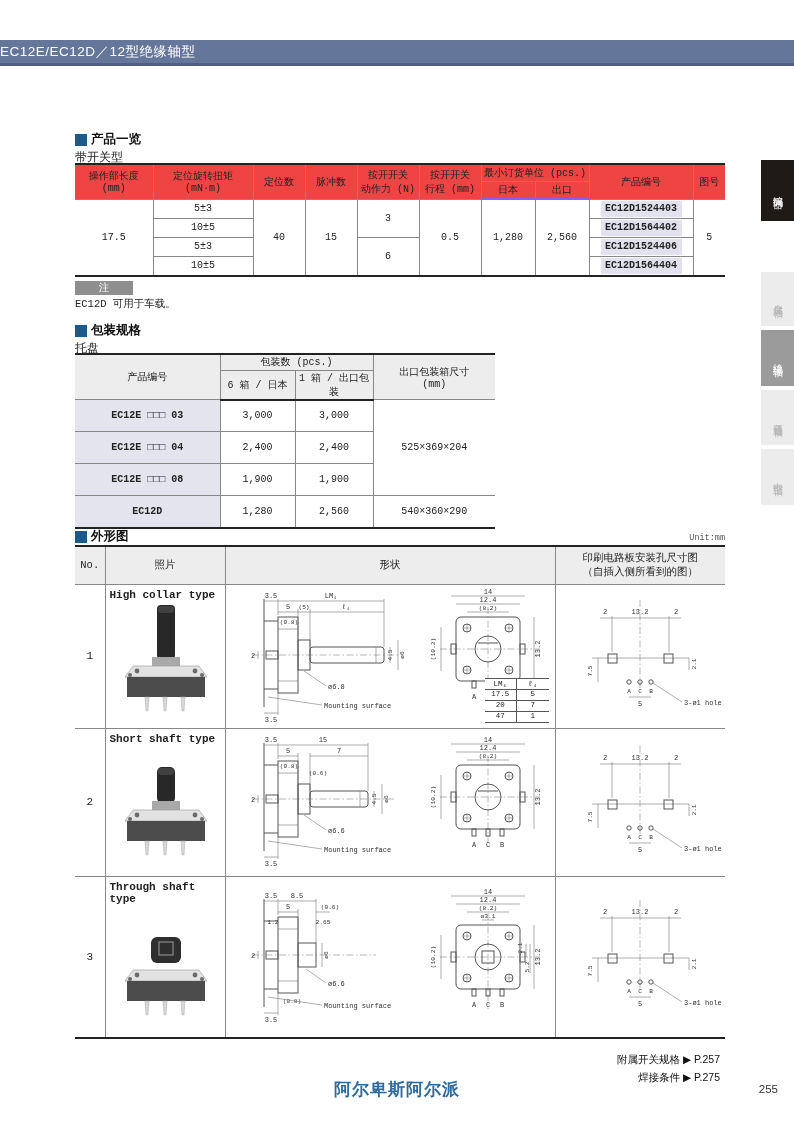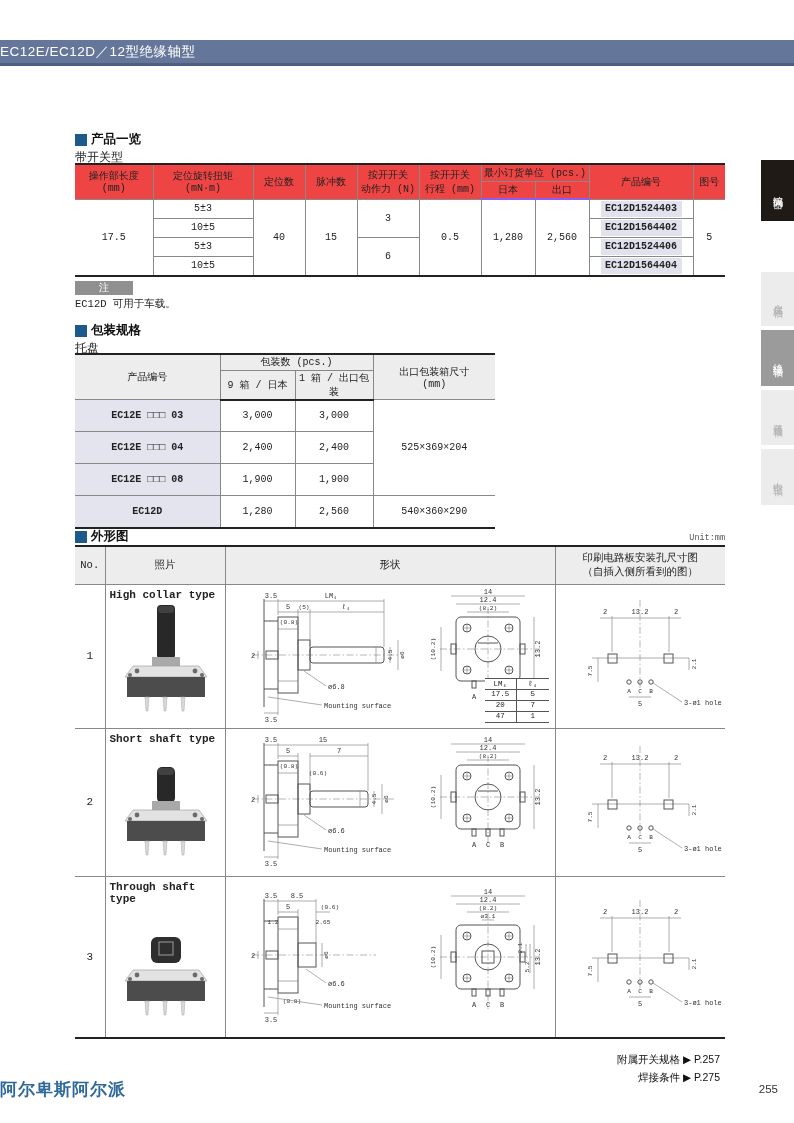--- a/index.html
+++ b/index.html
@@ -71,21 +71,21 @@
   .lm-table th, .lm-table td { border:1px solid #555; width:32px; height:11px; text-align:center; font-weight:normal; padding:0; }
   .pcb-cell { text-align:center; vertical-align:middle !important; }
 
   svg .ln   { stroke:#555; stroke-width:1;  fill:none; }
   svg .thin { stroke:#777; stroke-width:.6; fill:none; }
   svg .cl   { stroke:#888; stroke-width:.6; fill:none; stroke-dasharray:7 2.5 1.5 2.5; }
   svg text.dim  { fill:#333; font-size:7px;  font-family:inherit; }
   svg text.dim6 { fill:#333; font-size:6.2px; font-family:inherit; }
 
   .footer-links { position:absolute; top:1050px; right:74px; text-align:right; font-size:10.5px; line-height:18px; color:#111; }
-  .logo { position:absolute; top:1078px; left:0; width:794px; text-align:left;
+  .logo { position:absolute; top:1078px; left:0; width:794px; text-align:center;
     font-size:17px; font-weight:bold; color:#2f6a9b; letter-spacing:1px; }
   .page-num { position:absolute; top:1083px; right:16px; font-size:11.5px; color:#333; }
 </style>
 </head>
 <body>
 
 <div class="header-bar">
   <span class="title">EC12E/EC12D／12型绝缘轴型</span>
 </div>
 
@@ -201,21 +201,21 @@
         <col style="width:122px">
       </colgroup>
     <thead>
       <tr>
         <th rowspan="2">产品编号</th>
         <th colspan="2">包装数 (pcs.)</th>
         <th rowspan="2" class="pre">出口包装箱尺寸
 (mm)</th>
       </tr>
       <tr>
-        <th>9 箱 / 日本</th>
+        <th>6 箱 / 日本</th>
         <th>1 箱 / 出口包装</th>
       </tr>
     </thead>
     <tbody>
       <tr>
         <td class="pn">EC12E □□□ 03</td>
         <td>3,000</td>
         <td>3,000</td>
         <td rowspan="3">525×369×204</td>
       </tr>

